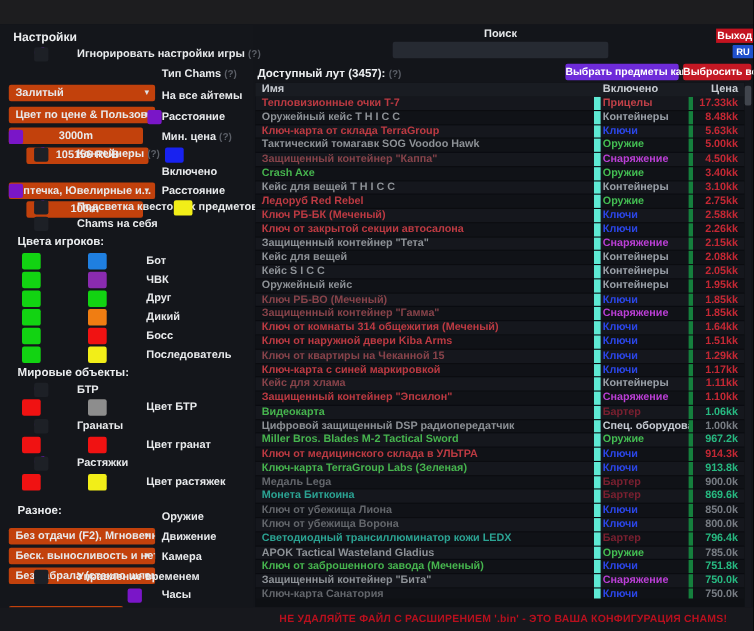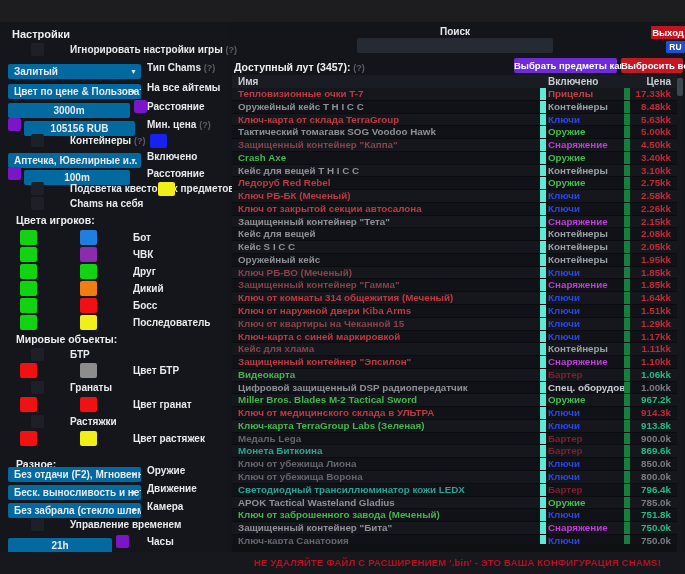--- a/index.html
+++ b/index.html
@@ -11,21 +11,21 @@
   }
   .top-strip { position:absolute; top:0; left:0; width:685px; height:22px; background:#1d1d1f; }
   .footer { position:absolute; bottom:0; left:0; width:685px; height:22px; background:#17181d; }
   .footer-text { position:absolute; left:230px; right:0; top:5px; text-align:center; color:#b8101e; font-size:9.5px; letter-spacing:.2px; }
 
   
   .sidebar { position:absolute; top:22px; left:0; width:230px; height:530px; background:#14161b; }
   .srow { position:absolute; left:0; width:230px; height:16px; }
   .stitle { position:absolute; left:16px; font-size:10.5px; color:#eceef0; white-space:nowrap; }
   .title-main { left:12px; font-size:11px; }
-  .box { position:absolute; top:4px; height:15px; background:#0369a1; border-radius:2px;
+  .box { position:absolute; top:17px; height:15px; background:#c2410c; border-radius:2px;
          font-size:10px; line-height:15px; color:#e8eaec; overflow:hidden; white-space:nowrap; }
   .dd { left:8px; width:133px; padding:0 15px 0 6px; }
   .arrow { position:absolute; right:4px; top:0; font-size:7px; line-height:15px; color:#dfe2e6; }
   .inp { text-align:center; padding:0 4px; }
   .lbl { position:absolute; left:147px; top:2px; font-size:10px; color:#e8eaec; white-space:nowrap; }
   .hint { color:#5a5e66; font-size:9px; font-weight:700; }
   .sw { position:absolute; top:1px; width:13px; height:13px; border-radius:2px; background:#7a16c8; }
   .chk { position:absolute; left:31px; top:0; width:15px; height:15px; }
   .chkbox { position:absolute; left:0; top:1px; width:13px; height:13px; background:#1d2026; border-radius:2px; }
   .chk.checked::before { content:"✔"; position:absolute; left:-1px; top:-3px; font-size:14px; color:#7c16d9; }
@@ -52,21 +52,21 @@
   .table-wrap { position:absolute; top:75px; left:232px; width:445px; height:477px; background:#0e1014; overflow:hidden; }
   .thead { position:relative; height:13px; background:#191c22; color:#c9cdd3; font-size:10px; line-height:13px; display:flex; }
   .thead .h-name { flex:0 0 314px; padding-left:6px; }
   .thead .h-cat  { flex:0 0 84px; padding-left:2px; }
   .thead .h-price{ flex:1; text-align:right; padding-right:6px; }
   .tbody { position:relative; height:456px; overflow:hidden; }
   .trow { height:12.78px; display:flex; font-size:9.8px; line-height:12.5px; border-bottom:1px solid #0b0c10; cursor:pointer; }
   .trow:nth-child(odd) { background:#15171d; }
   .trow:nth-child(even){ background:#101217; }
   .tname { flex:0 0 314px; padding-left:6px; overflow:hidden; white-space:nowrap; border-right:6px solid #5eead4; }
-  .tcat  { flex:0 0 84px; padding-left:2px; overflow:hidden; white-space:nowrap; border-right:6px solid #15803d; }
+  .tcat  { flex:0 0 84px; padding-left:2px; overflow:hidden; white-space:nowrap; border-right:4px solid #15803d; }
   .tprice{ flex:1; text-align:right; padding-right:6px; white-space:nowrap; }
   .scrollbar { position:absolute; top:75px; left:677px; width:6px; height:477px; background:#15171d; }
   .thumb { position:absolute; top:3px; left:0; width:6px; height:18px; background:#41454d; border-radius:2px; cursor:pointer; }
 
   
   .nc-red{color:#bc3a42}.nc-gray{color:#8d9196}.nc-dim{color:#63666b}
   .nc-dimred{color:#87434a}.nc-green{color:#46b44e}.nc-teal{color:#2ba393}
   
   .cc-scopes{color:#c04048}.cc-cont{color:#9aa0a8}.cc-keys{color:#2b46e8}
   .cc-weap{color:#43bd52}.cc-gear{color:#bb3fd6}.cc-barter{color:#7a2030}.cc-spec{color:#c7ccd4}

